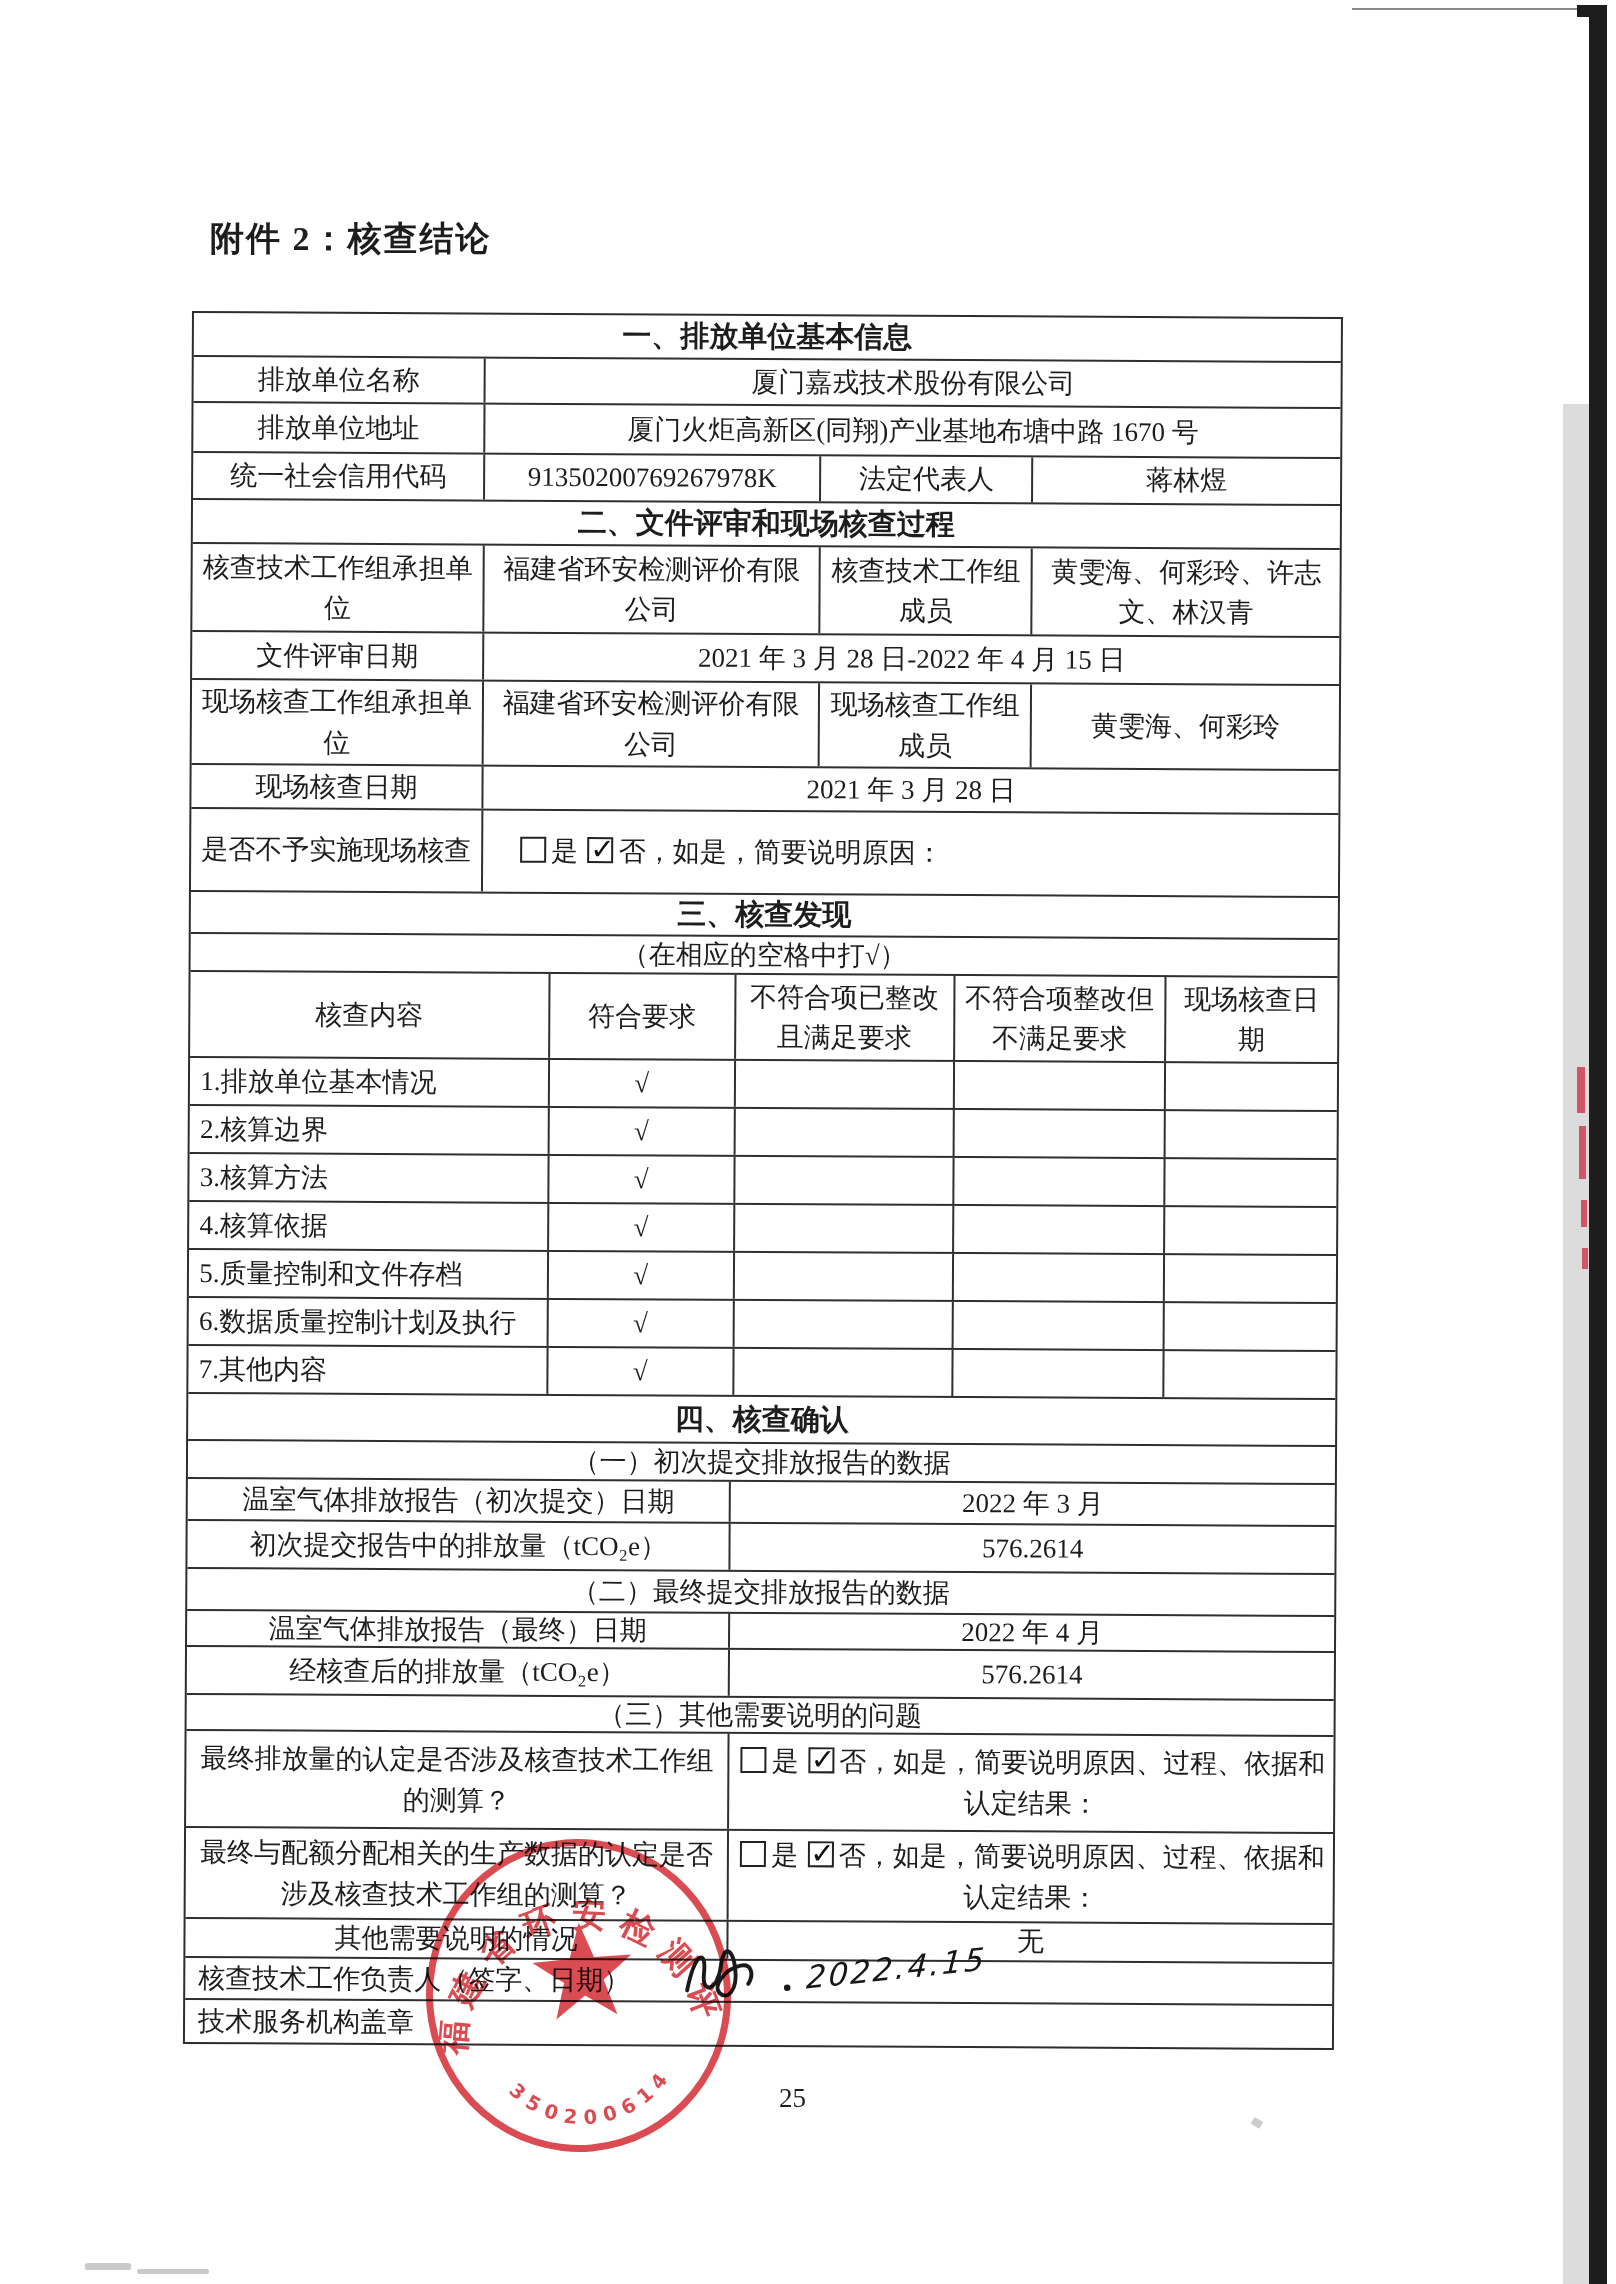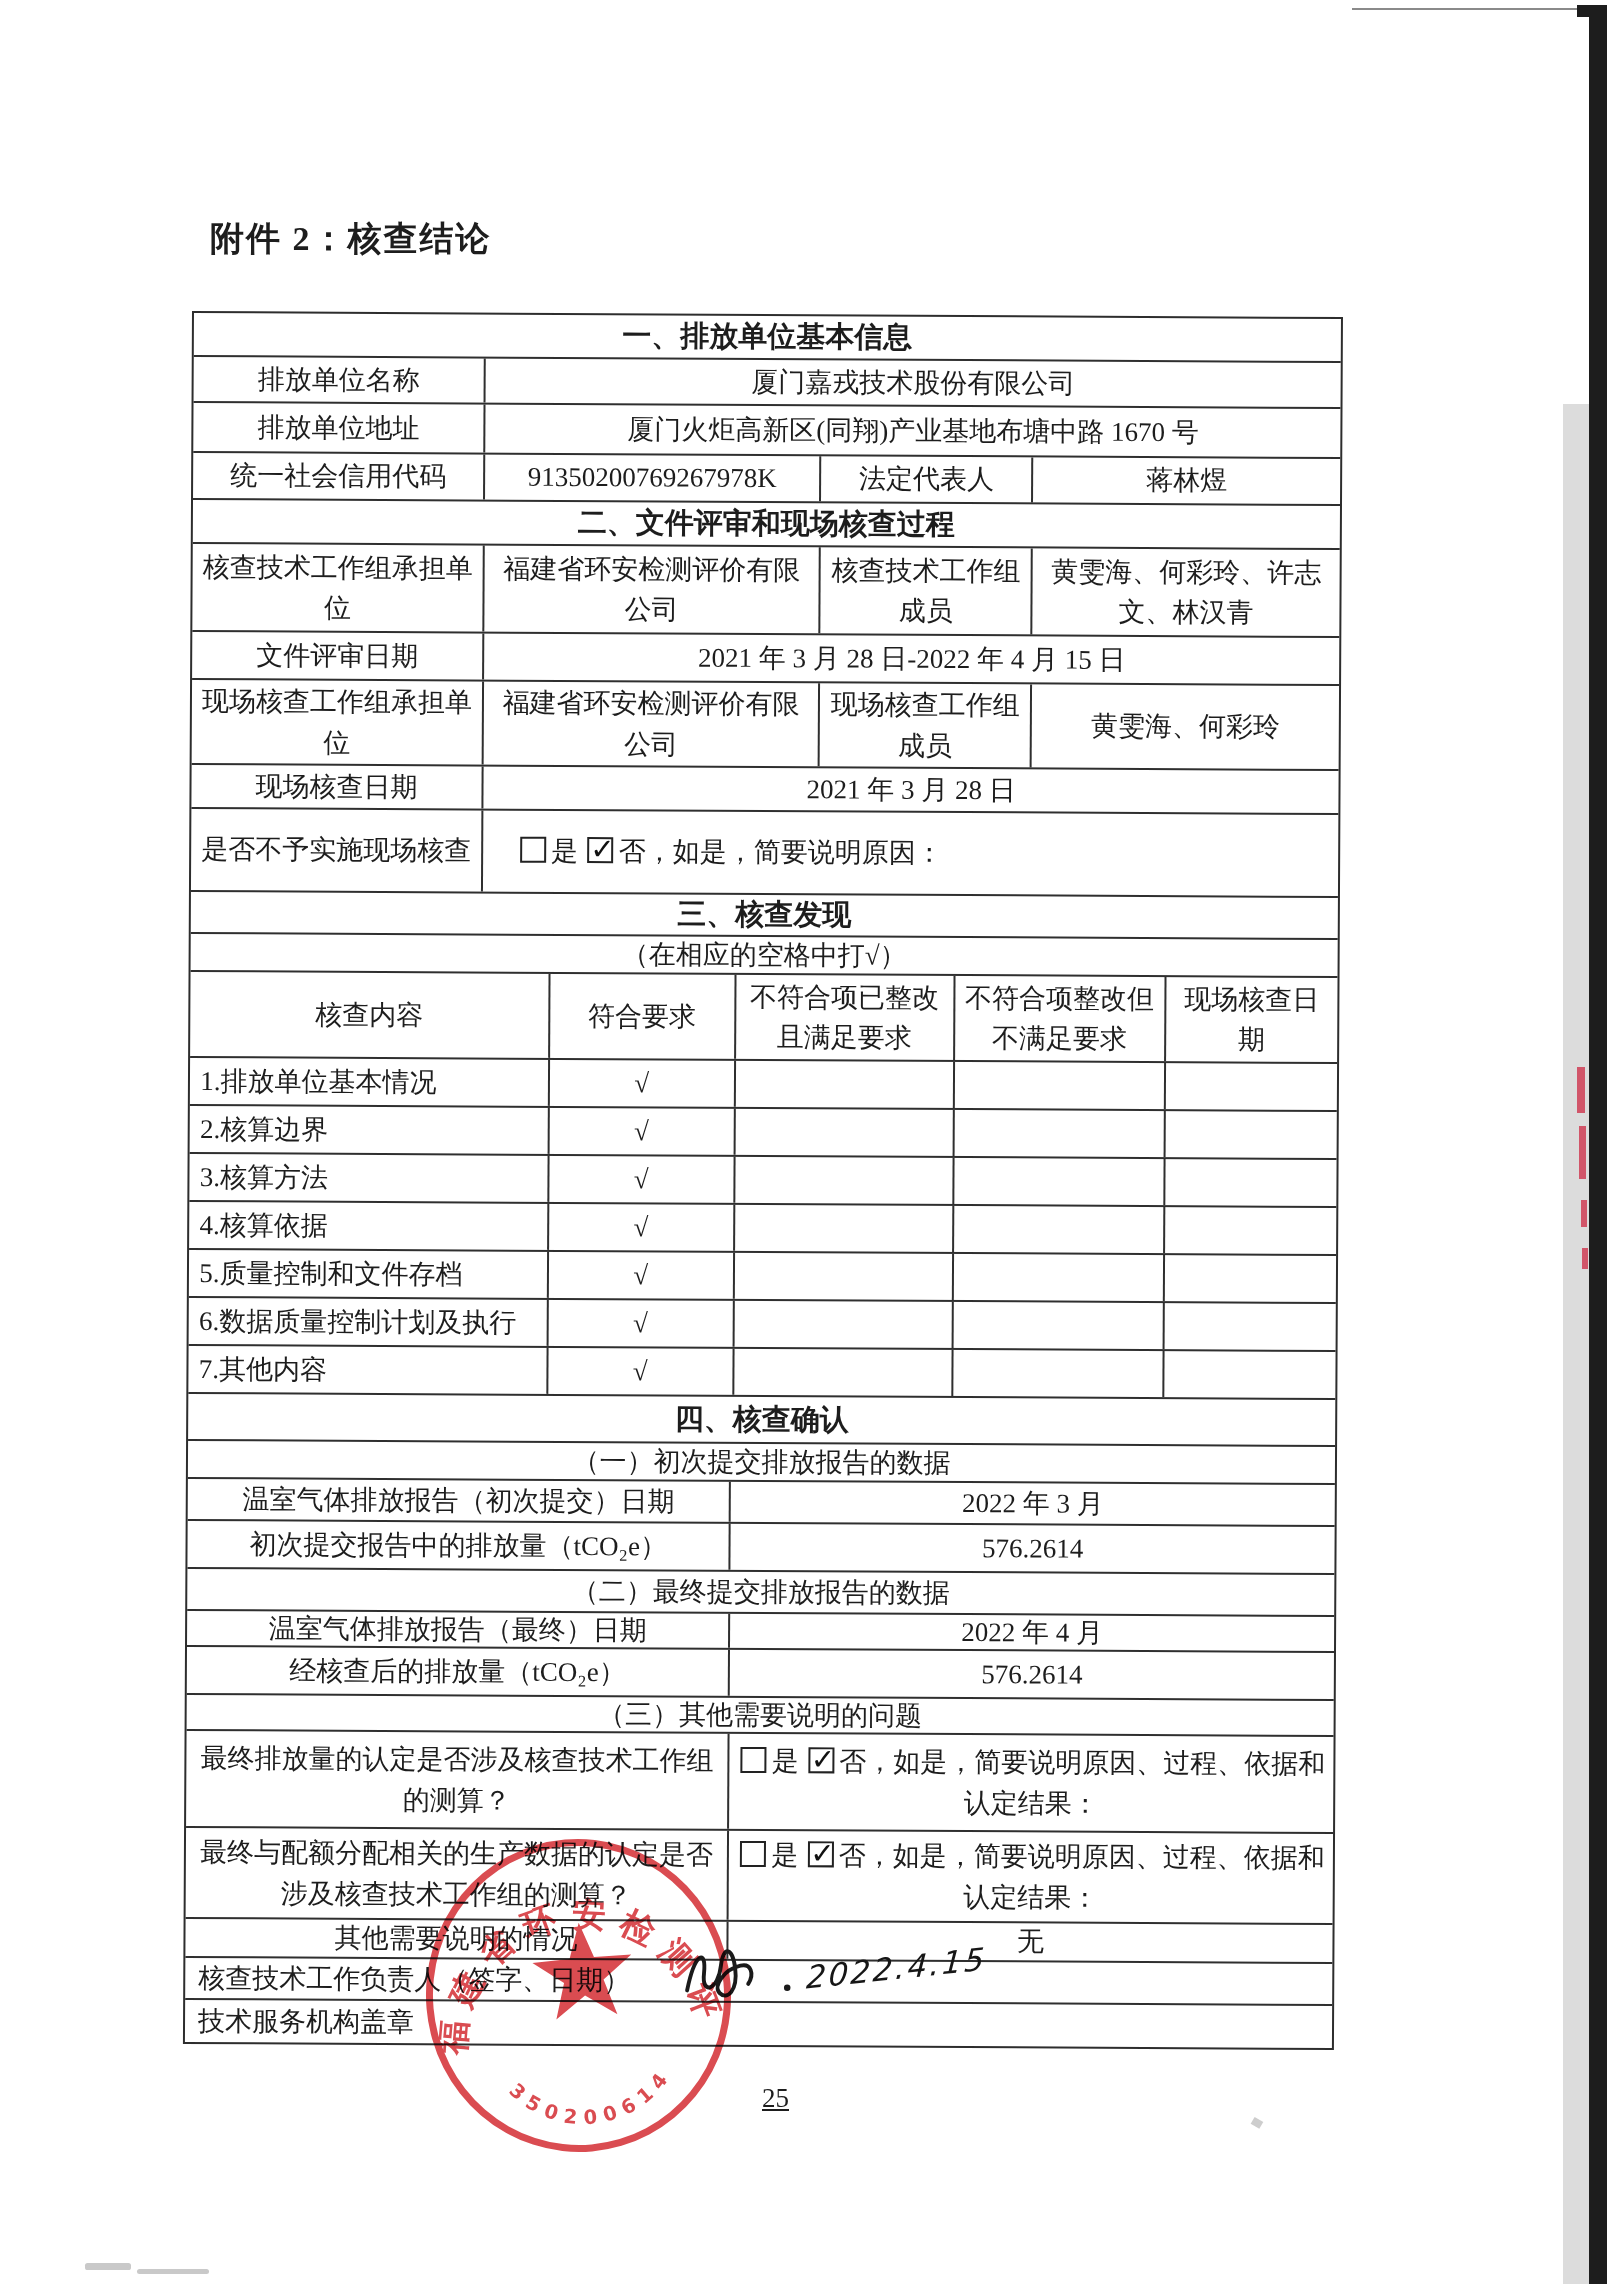--- a/index.html
+++ b/index.html
@@ -1,19 +1,19 @@
 <!DOCTYPE html>
 <html style="font-size:10.4px"><head>
 <meta charset="utf-8">
 <style>
   html,body{margin:0;padding:0;background:#ffffff;}
   .page{position:relative;width:1616px;height:2284px;background:#ffffff;overflow:hidden;
         font-family:"Liberation Serif","DejaVu Serif",serif;color:#1d1d1d;}
   .doc-title{position:absolute;left:210px;top:216px;font-size:34px;font-weight:bold;letter-spacing:2px;}
-  .page-num{position:absolute;left:762px;top:2083px;font-size:27px;text-decoration:underline;}
+  .page-num{position:absolute;left:779px;top:2083px;font-size:27px;}
 
   
   .tbl{position:absolute;left:192px;top:311px;width:1147px;border:2.6px solid #2d2d2d;
        transform:rotate(0.3deg);transform-origin:top left;background:transparent;}
   .r{display:flex;border-bottom:2px solid #2f2f2f;box-sizing:border-box;}
   .r:last-child{border-bottom:none;}
   .cell{box-sizing:border-box;display:flex;align-items:center;justify-content:center;
         text-align:center;font-size:27px;line-height:1.5;padding:2.6px 7.8px;}
   .cell + .cell{border-left:2px solid #2f2f2f;}
   .full{width:100%;}

